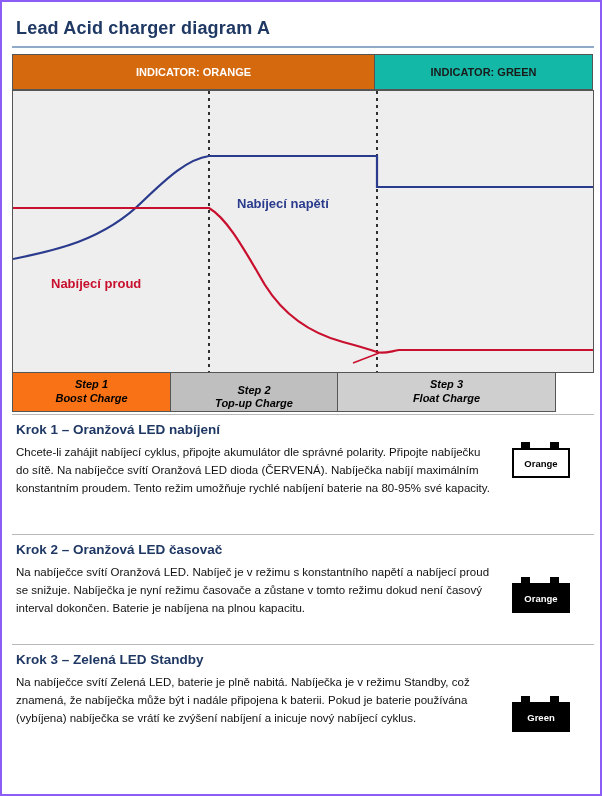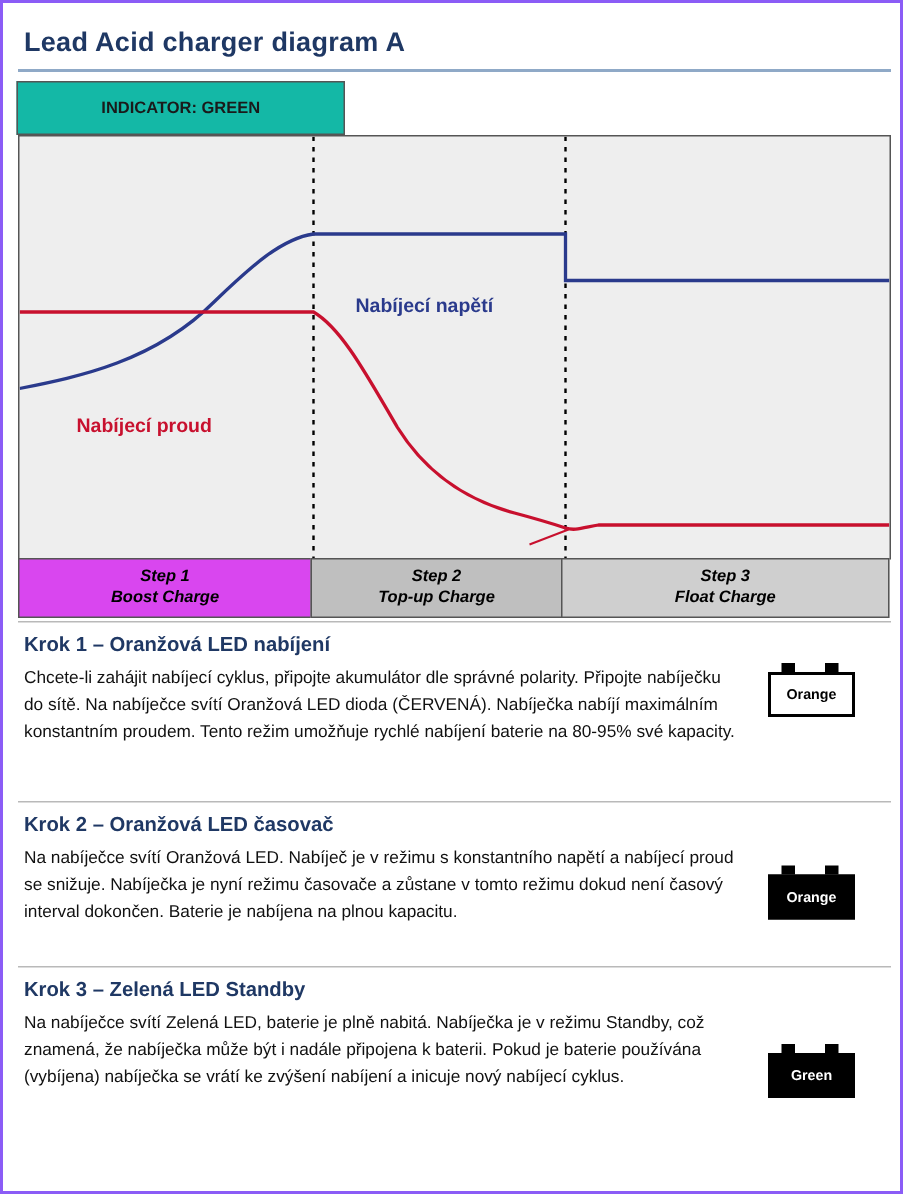--- a/index.html
+++ b/index.html
@@ -113,22 +113,22 @@
     display: flex;
     flex-direction: column;
     align-items: center;
     justify-content: center;
     font-size: 11px;
     font-weight: bold;
     font-style: italic;
     line-height: 1.25;
   }
   .step:first-child { margin-left: 0; }
-  .step-1 { width: 196px; background: #d946ef; }
-  .step-2 { width: 168px; background: #bfbfbf; }
+  .step-1 { width: 159px; background: #f97316; }
+  .step-2 { width: 168px; background: #bfbfbf; justify-content: flex-end; }
   .step-3 { width: 219px; background: #cfcfcf; }
   
   .section {
     position: absolute;
     left: 14px;
     width: 480px;
   }
   .sec1 { top: 420px; }
   .sec2 { top: 540px; }
   .sec3 { top: 650px; }
@@ -200,20 +200,21 @@
 <body>
 
 <div class="page">
 
   <div class="title">Lead Acid charger diagram A</div>
   <div class="title-rule"></div>
 
   <div class="chart-wrap">
 
     <div class="indicator-bar">
+      <div class="indicator ind-orange">INDICATOR: ORANGE</div>
       <div class="indicator ind-green">INDICATOR: GREEN</div>
     </div>
 
     <div class="plot">
       <svg width="580" height="281" viewBox="0 0 580 281">
 
         <line x1="196" y1="0" x2="196" y2="281" stroke="#000" stroke-width="1.6" stroke-dasharray="3,4"></line>
         <line x1="364" y1="0" x2="364" y2="281" stroke="#000" stroke-width="1.6" stroke-dasharray="3,4"></line>
 
         <path d="M0,168 C40,160 90,150 130,110 C155,86 175,68 196,65 L364,65 L364,96 L580,96" fill="none" stroke="#2a3a8c" stroke-width="2.2"></path>

